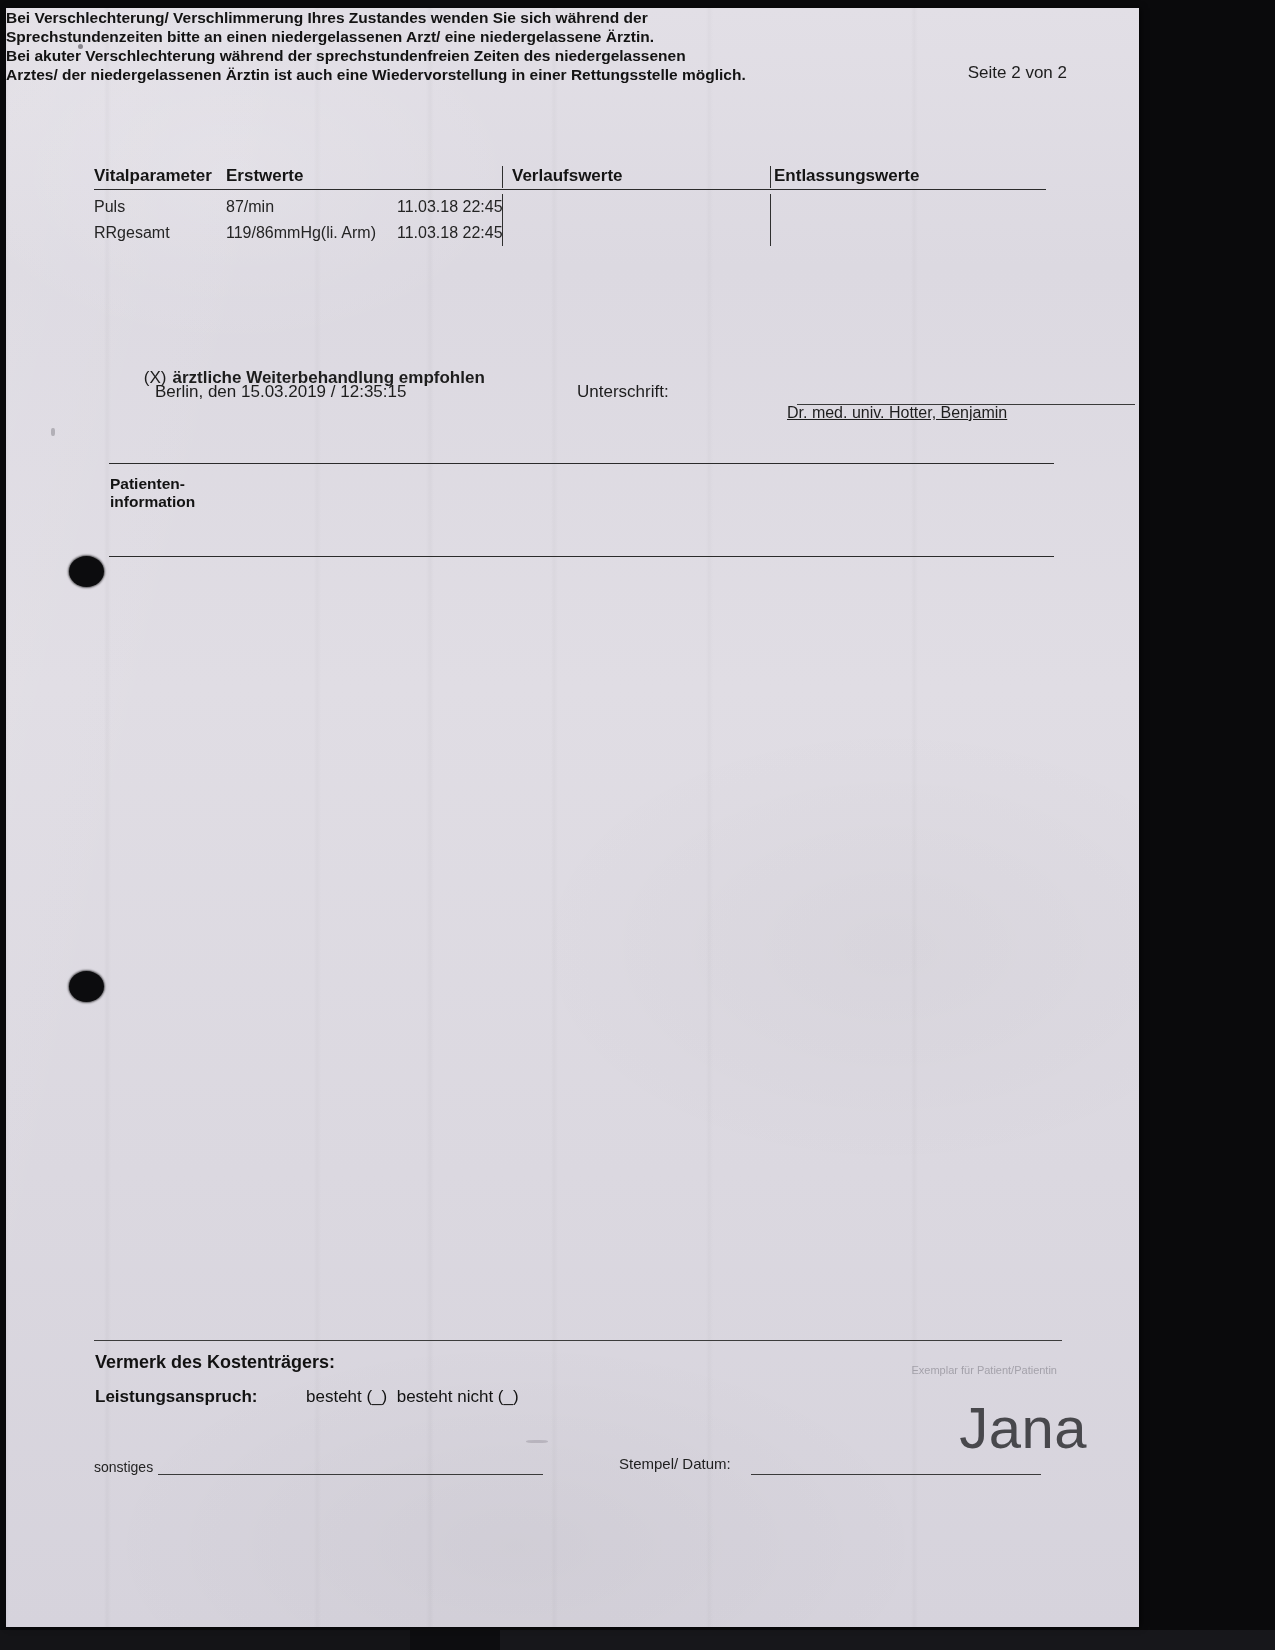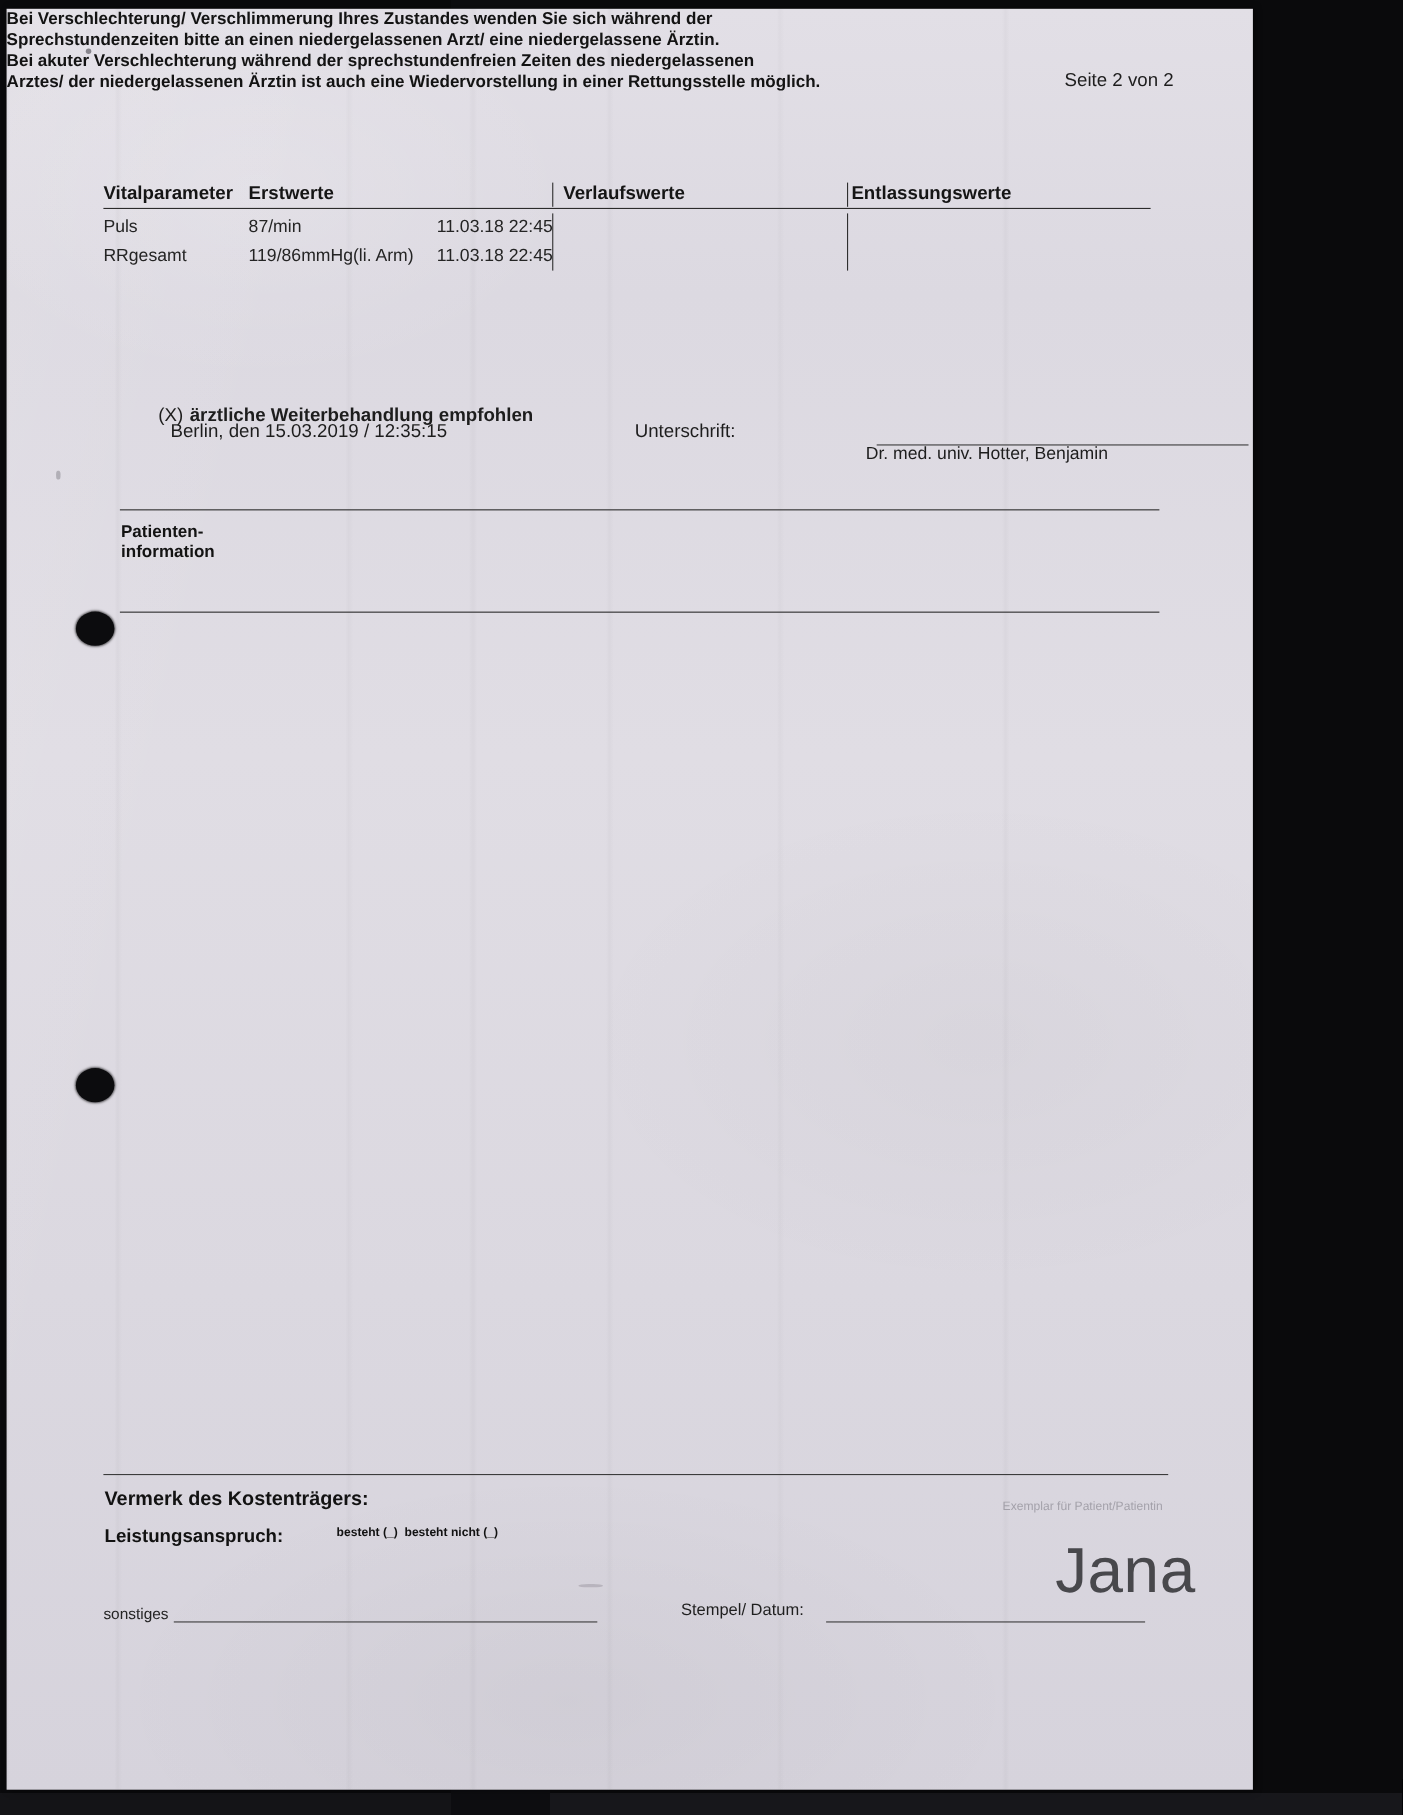--- a/index.html
+++ b/index.html
@@ -139,20 +139,21 @@
     left: 571px;
     top: 375px;
     font-size: 17px;
     color: #1d1d1d;
   }
   #doctor-name {
     left: 781px;
     top: 397px;
     font-size: 16px;
     color: #1d1d1d;
+    text-decoration: underline;
   }
 
   
   #pi-label {
     left: 104px;
     top: 467px;
     font-size: 15.5px;
     font-weight: bold;
     color: #131313;
     line-height: 1.18;
@@ -187,22 +188,22 @@
   #claim-label {
     left: 89px;
     top: 1380px;
     font-size: 17px;
     font-weight: bold;
     color: #121212;
   }
   #claim-options {
     left: 300px;
     top: 1380px;
-    font-size: 11px;
-    font-weight: bold;
+    font-size: 17px;
+    font-weight: normal;
     color: #121212;
   }
   #misc-label {
     left: 88px;
     top: 1452px;
     font-size: 14px;
     color: #242424;
   }
   #stamp-label {
     left: 613px;

